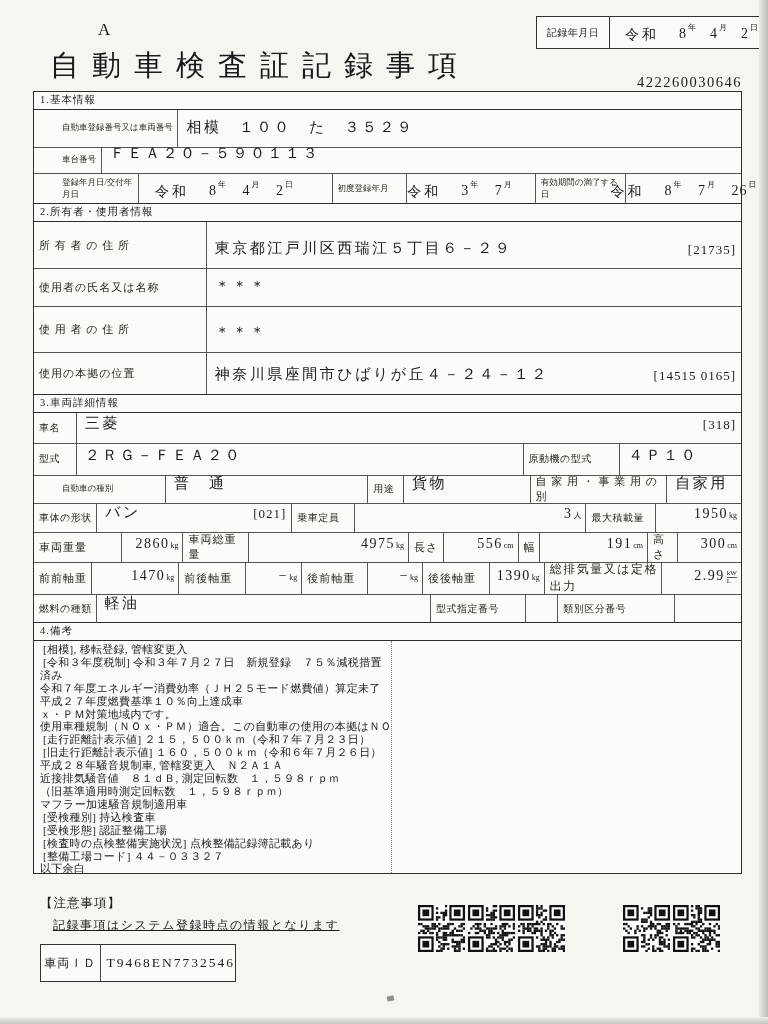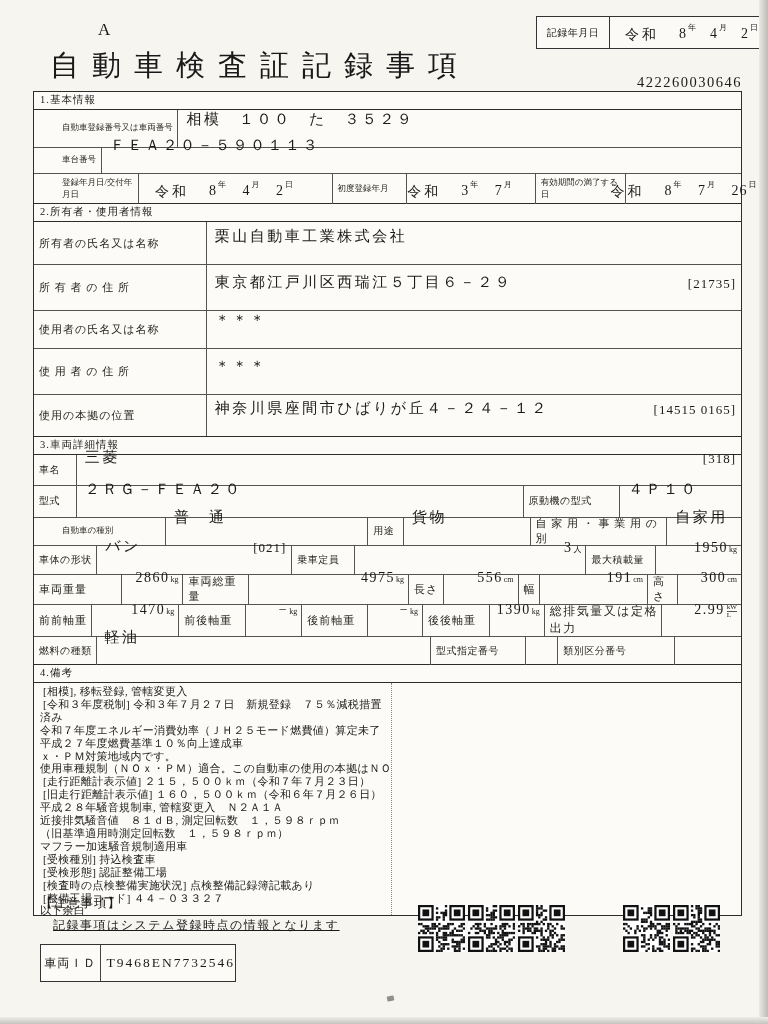--- a/index.html
+++ b/index.html
@@ -30,21 +30,21 @@
     border-bottom:1.5px solid #2e2d2b;}
   .trow{display:flex;align-items:stretch;box-sizing:border-box;}
   .trow + .trow{border-top:1px solid #55534f;}
   .cell{box-sizing:border-box;min-width:0;}
   .cell + .cell{border-left:1px solid #55534f;}
   .lcell{display:flex;align-items:center;padding:1px 2px 1px 5px;font-size:10px;
     color:#26251f;letter-spacing:0.5px;}
   .lcell.sm{font-size:8.5px;letter-spacing:0;margin-left:23px;}
   .lcell.md{font-size:11px;letter-spacing:1px;}
   .lcell.lg{font-size:12px;letter-spacing:1.5px;}
-  .vcell{display:flex;align-items:flex-end;padding:0 5px 18px 8px;font-size:15px;
+  .vcell{display:flex;align-items:flex-end;padding:0 5px 10px 8px;font-size:15px;
     letter-spacing:2.5px;white-space:nowrap;}
   .vcell .code{margin-left:auto;font-size:13px;letter-spacing:1px;}
   .vcell.num{justify-content:flex-end;padding-right:4px;font-size:14px;letter-spacing:1.5px;}
   .unit{font-size:8px;letter-spacing:0;margin-left:1px;line-height:1;
     transform:translateY(-2px);}
   .unit-stack{display:inline-flex;flex-direction:column;align-items:flex-start;
     font-size:7px;line-height:7px;letter-spacing:0;margin-left:2px;transform:translateY(1px);}
   .unit-stack span:first-child{border-bottom:0.5px solid #555;}
   .date{display:flex;align-items:flex-start;}
   .date .era{font-size:14px;letter-spacing:3px;}
@@ -138,24 +138,20 @@
             <span class="dunit">月</span>
           <span class="dnum tight">26</span>
             <span class="dunit">日</span>
         </span>
       </div>
     </div>
   </div>
 
   <div class="section">
     <div class="sec-title">2.所有者・使用者情報</div>
-    <div class="trow" style="height:42px">
-      <div class="cell lcell md" style="width:24.3%">所有者の氏名又は名称</div>
-      <div class="cell vcell" style="width:75.7%">栗山自動車工業株式会社</div>
-    </div>
     <div class="trow" style="height:46px">
       <div class="cell lcell md" style="width:24.3%">所 有 者 の 住 所</div>
       <div class="cell vcell" style="width:75.7%">
         <span>東京都江戸川区西瑞江５丁目６－２９</span>
         <span class="code">[21735]</span>
       </div>
     </div>
     <div class="trow" style="height:38px">
       <div class="cell lcell md" style="width:24.3%">使用者の氏名又は名称</div>
       <div class="cell vcell" style="width:75.7%">＊＊＊</div>

